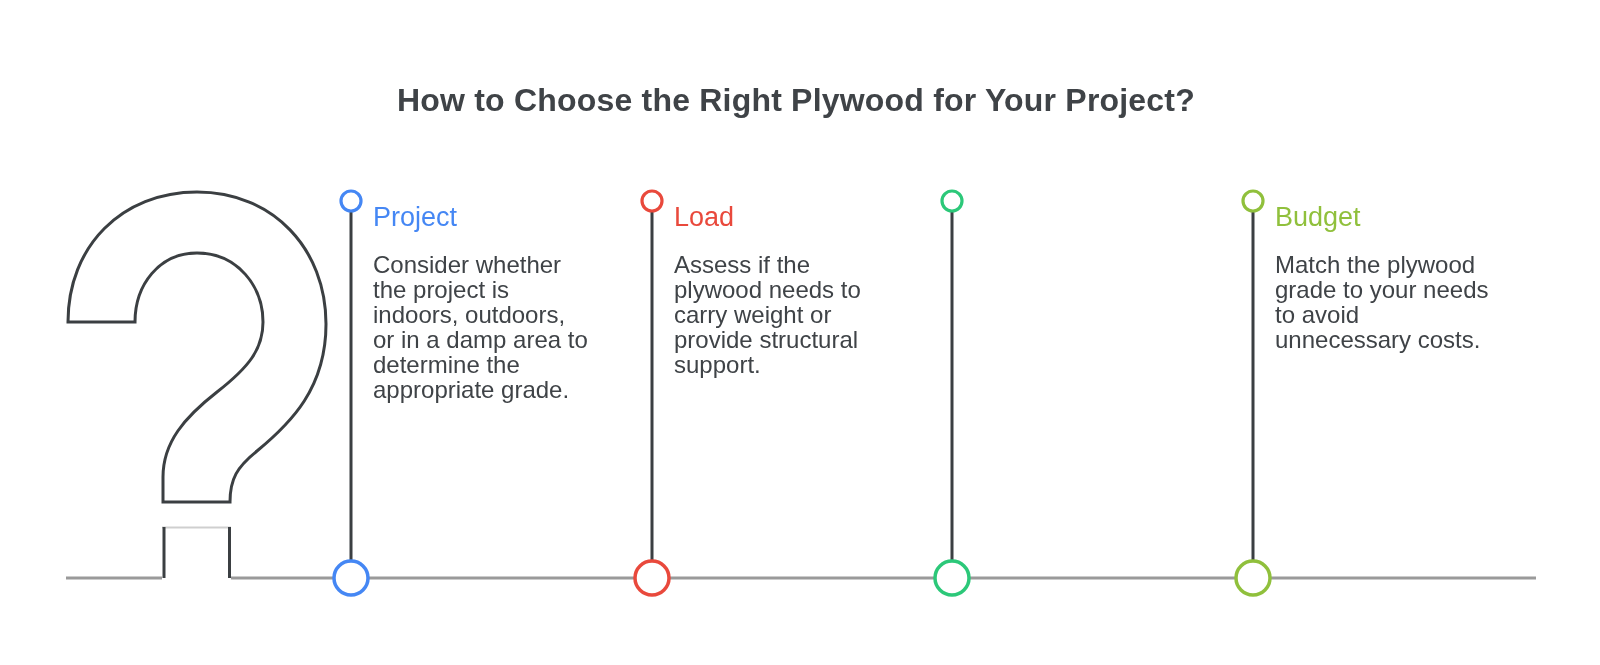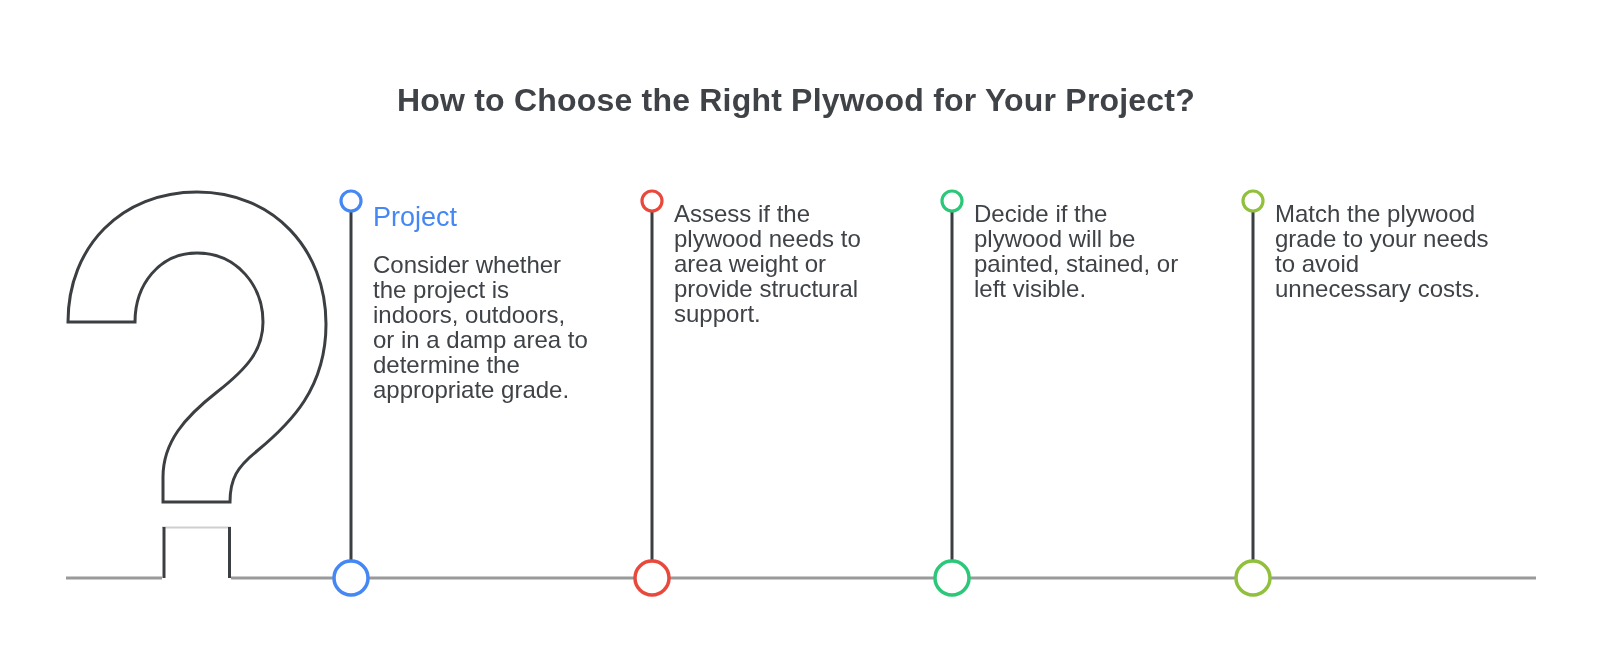--- a/index.html
+++ b/index.html
@@ -108,24 +108,25 @@
       <circle cx="1253" cy="578" r="17" fill="#ffffff" stroke-width="3.5" stroke="#90c03c"></circle>
     </g>
   </svg>
 
   <div class="step-col" id="step-col-0">
     <div class="step-title" style="color: rgb(69, 135, 244);">Project</div>
     <div class="step-desc">Consider whether the project is indoors, outdoors, or in a damp area to determine the appropriate grade.</div>
   </div>
 
   <div class="step-col" id="step-col-1">
-    <div class="step-desc">Assess if the plywood needs to area weight or provide structural support.</div>
+    <div class="step-title" style="color: rgb(233, 73, 60);">Load</div>
+    <div class="step-desc">Assess if the plywood needs to carry weight or provide structural support.</div>
   </div>
 
   <div class="step-col" id="step-col-2">
-    <div class="step-desc">Decide if the plywood will be painted, stained, or left visible.</div>
   </div>
 
   <div class="step-col" id="step-col-3">
+    <div class="step-title" style="color: rgb(144, 192, 60);">Budget</div>
     <div class="step-desc">Match the plywood grade to your needs to avoid unnecessary costs.</div>
   </div>
 
 </div>
 
 </body></html>

